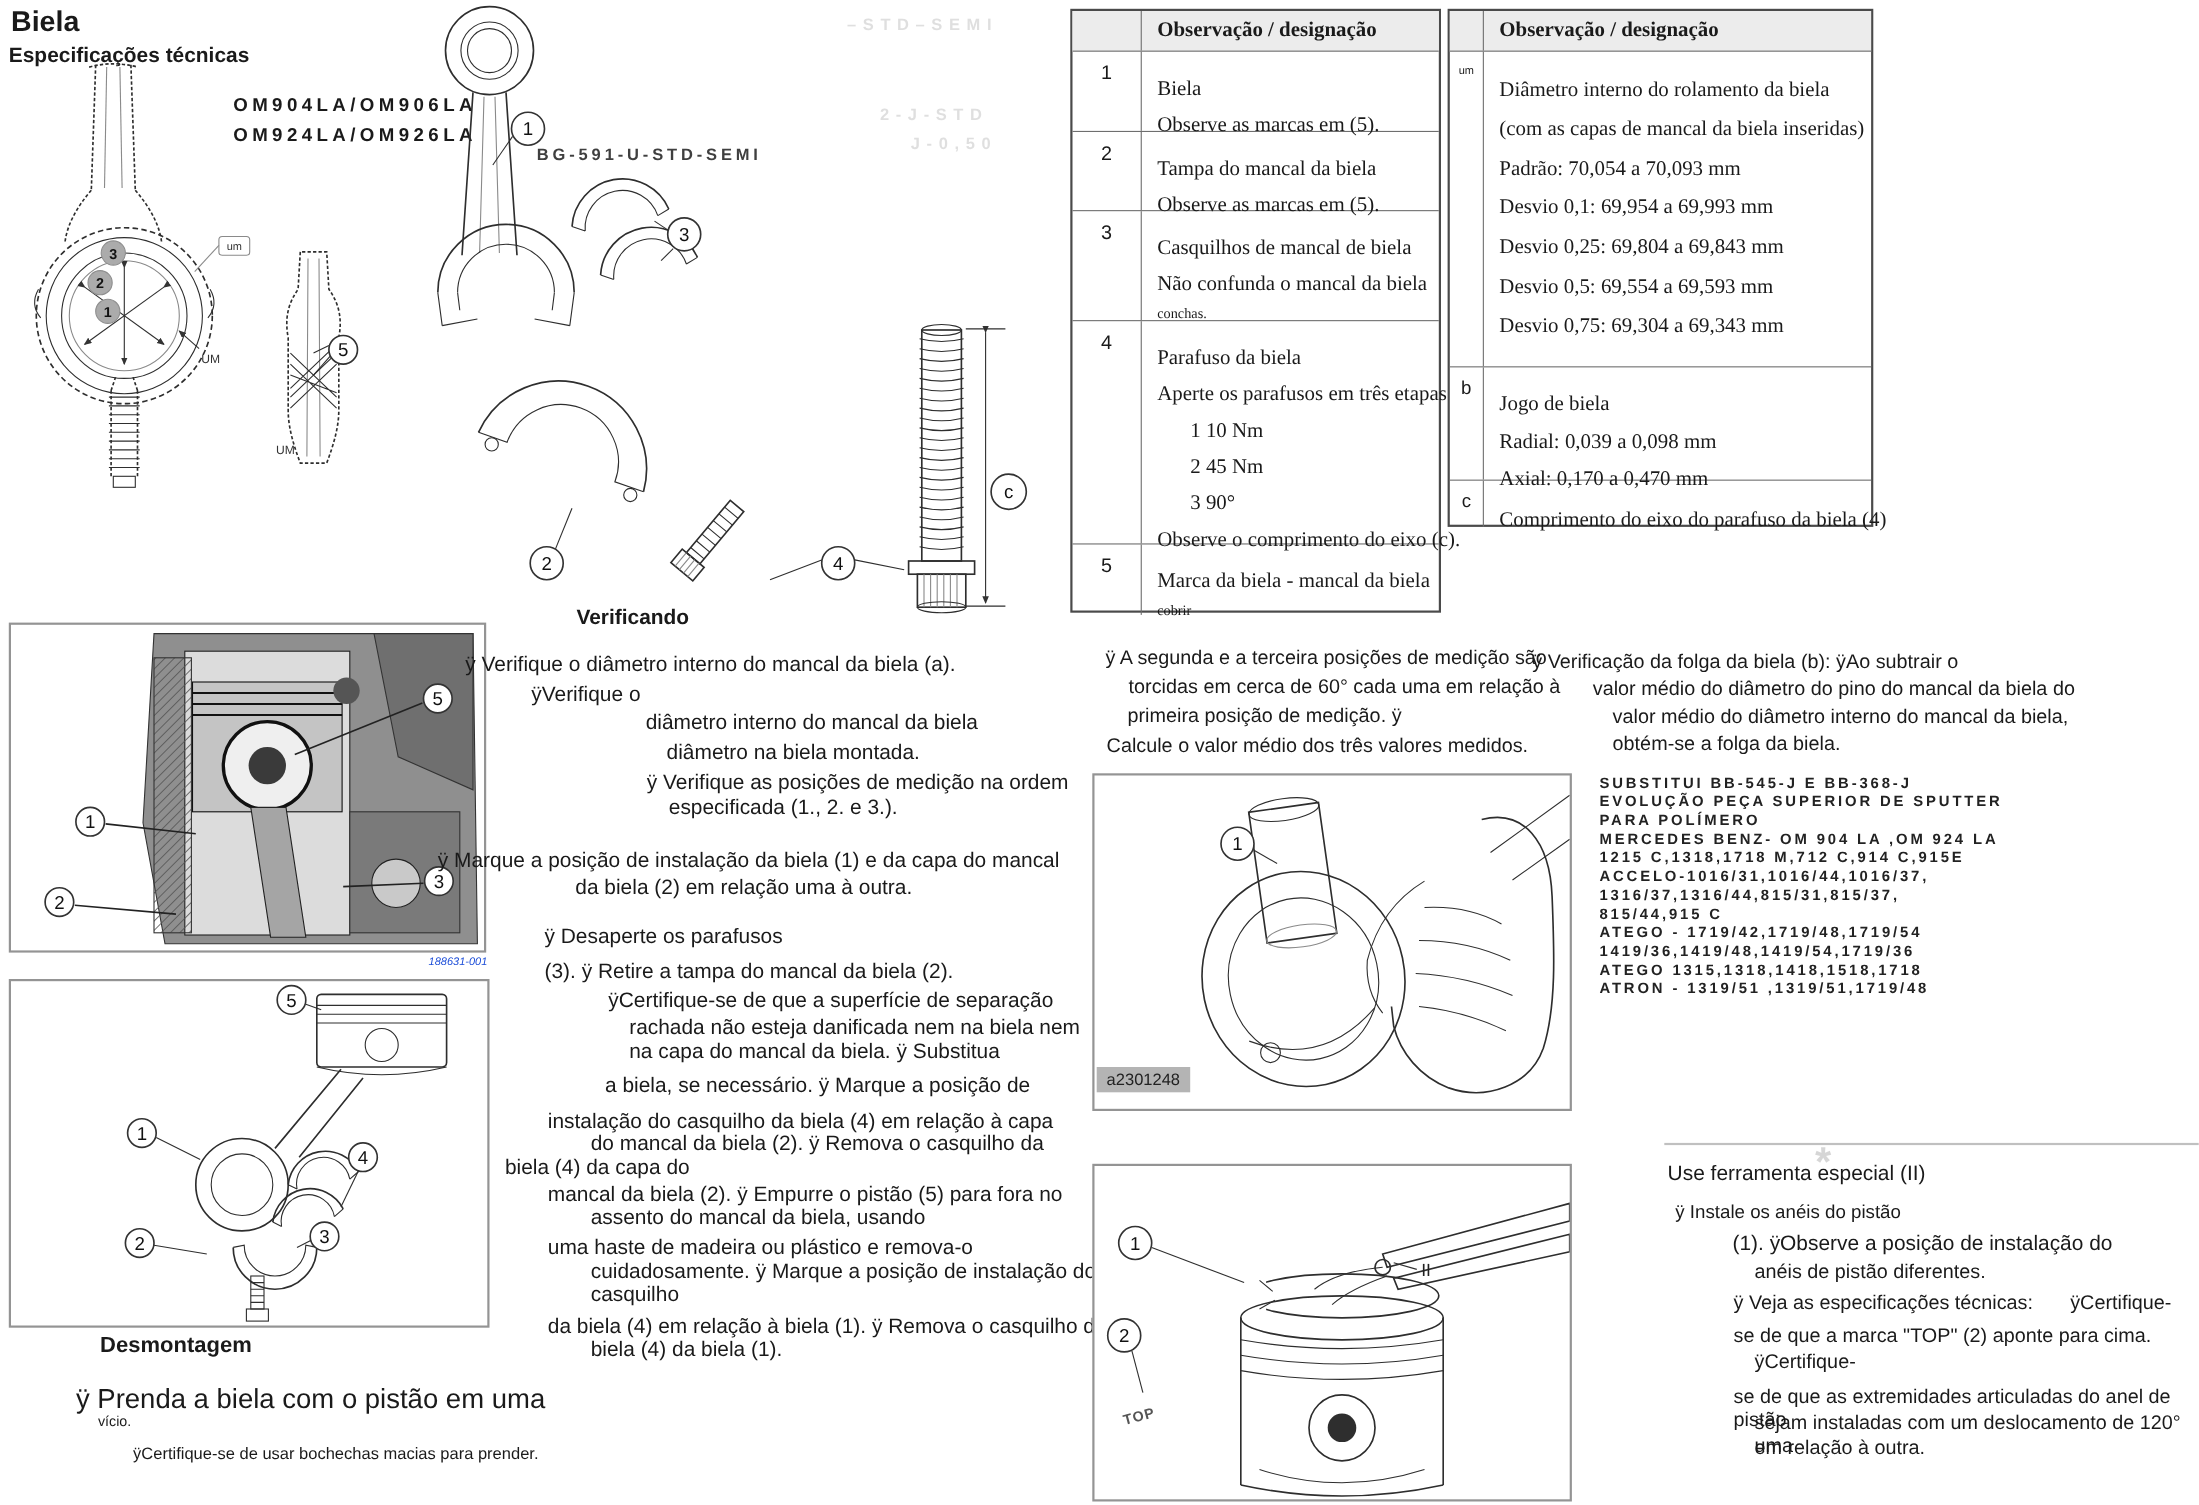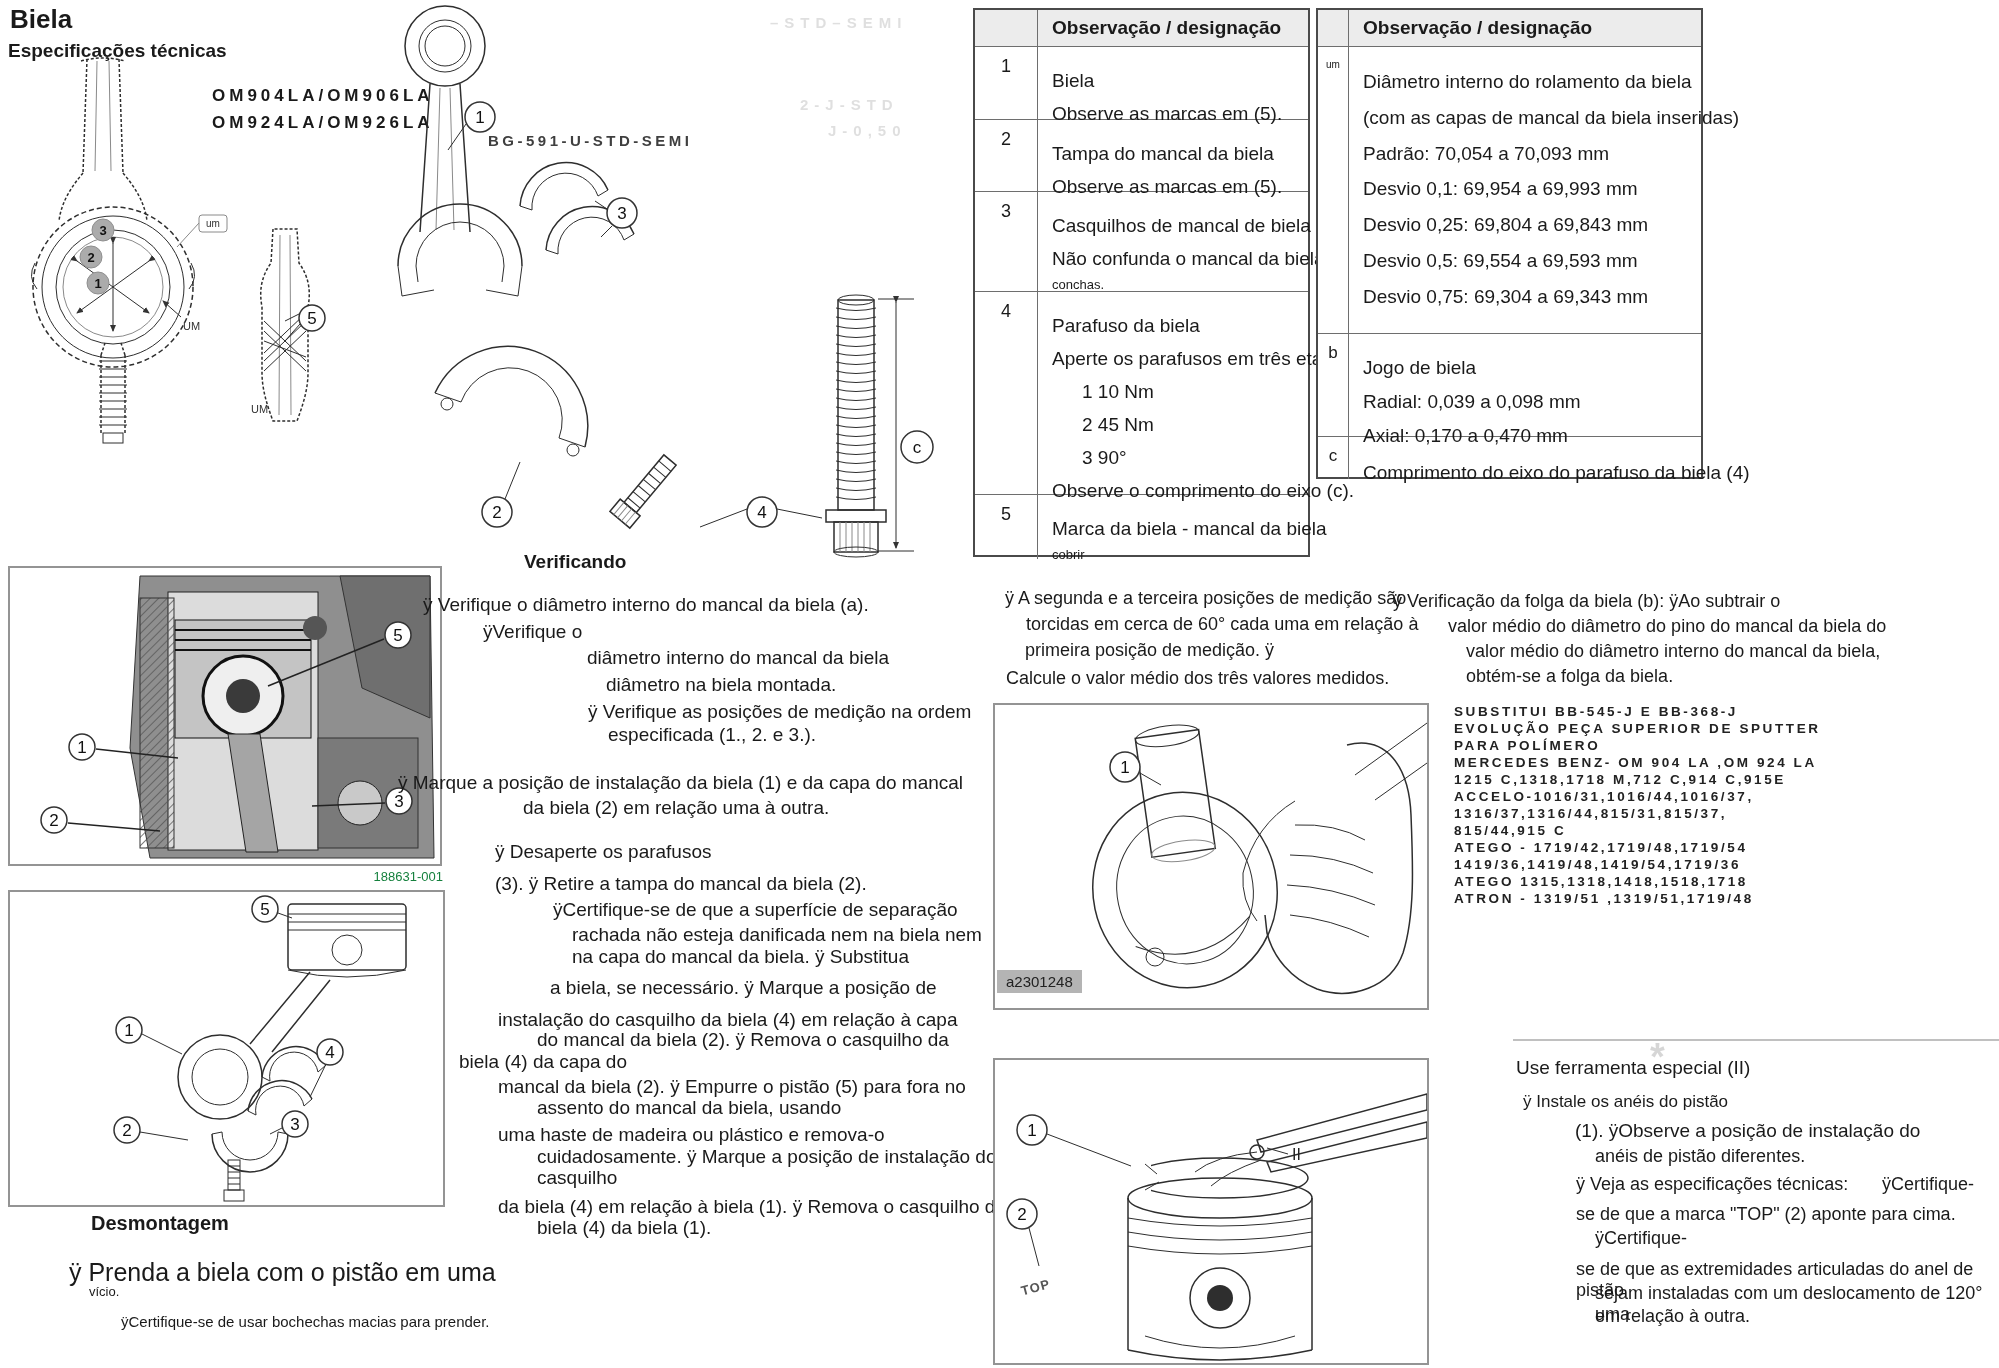--- a/index.html
+++ b/index.html
@@ -16,21 +16,21 @@
   .codes div{font-size:17px;font-weight:bold;letter-spacing:4px;line-height:27px;white-space:pre;}
   .partcode{font-size:15px;font-weight:bold;letter-spacing:3.5px;color:#3f3f3f;}
   
   .tbl{position:absolute;border:2px solid #4a4a4a;background:#fff;box-sizing:border-box;font-size:19px;}
   .thead{display:flex;background:#ececec;height:37px;border-bottom:1px solid #6e6e6e;box-sizing:border-box;}
   .trow{display:flex;border-bottom:1px solid #6e6e6e;box-sizing:border-box;}
   .trow:last-child{border-bottom:none;}
   .tnum{width:63px;border-right:1px solid #6e6e6e;box-sizing:border-box;text-align:center;padding-top:9px;font-size:18px;flex-shrink:0;}
   .tnum2{width:31px;border-right:1px solid #6e6e6e;box-sizing:border-box;text-align:center;padding-top:9px;font-size:17px;flex-shrink:0;}
   .numsm{font-size:10px;padding-top:12px;}
-  .tcell{padding:17px 8px 0 14px;box-sizing:border-box;flex:1;}
+  .tcell{padding:17px 8px 0 14px;box-sizing:border-box;flex:1;font-family:Liberation Serif, serif;}
   .th{font-weight:bold;padding-top:7px;}
   .ltbl .tcell .ln{line-height:33px;}
   .rtr0 .tcell .ln{line-height:35.8px;}
   .rtr1 .tcell .ln{line-height:34px;}
   .rtr2 .tcell .ln{line-height:30px;padding-top:4px;}
   .tcell .ln.sm{line-height:20px;font-size:13px;}
   
   .fig{position:absolute;}
   .photo{border:2px solid #949494;background:#fff;box-sizing:border-box;}
   svg .s{stroke:#2e2e2e;stroke-width:1.5;fill:none;}
@@ -38,21 +38,21 @@
   svg .sg{stroke:#8a8a8a;stroke-width:1;fill:none;}
   svg .dash{stroke-dasharray:5,3;}
   svg .dash2{stroke-dasharray:3,2;}
   svg text{stroke:none;fill:#222;}
   svg .co{fill:#fff;stroke:#333;stroke-width:1.5;}
   svg .cot{fill:#111;font-size:17px;text-anchor:middle;}
   svg .cog{fill:#ababab;stroke:#8f8f8f;stroke-width:1;}
   svg .cogt{fill:#111;font-size:13px;font-weight:bold;text-anchor:middle;}
   svg .lbl{font-size:11px;fill:#333;}
   svg .lbl10{font-size:10px;fill:#333;}
-  .reflabel{font-size:13px;color:#15803d;}
+  .reflabel{font-size:10px;color:#1d4ed8;font-style:italic;}
   .imgtag{position:absolute;background:#b4b4b4;color:#222;font-size:15px;padding:3px 9px;}
   .hr{position:absolute;border-top:2px solid #c0c0c0;}
   .ghoststar{position:absolute;font-size:38px;color:rgba(0,0,0,0.16);font-weight:bold;}
 </style>
 </head>
 <body>
 
 <div class="page">
 
   <div class="abs b" style="left:10px;top:4px;font-size:26px;">Biela</div>

